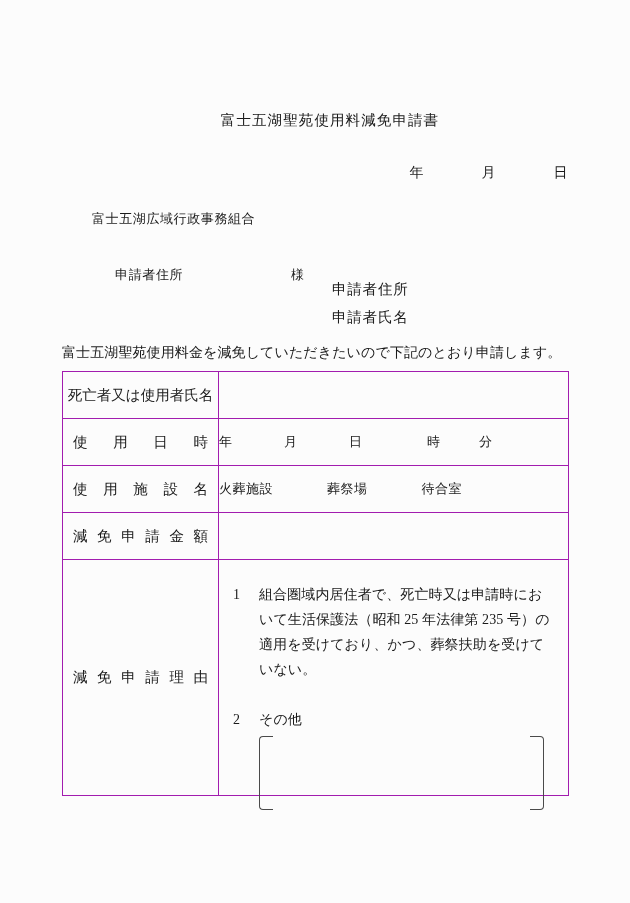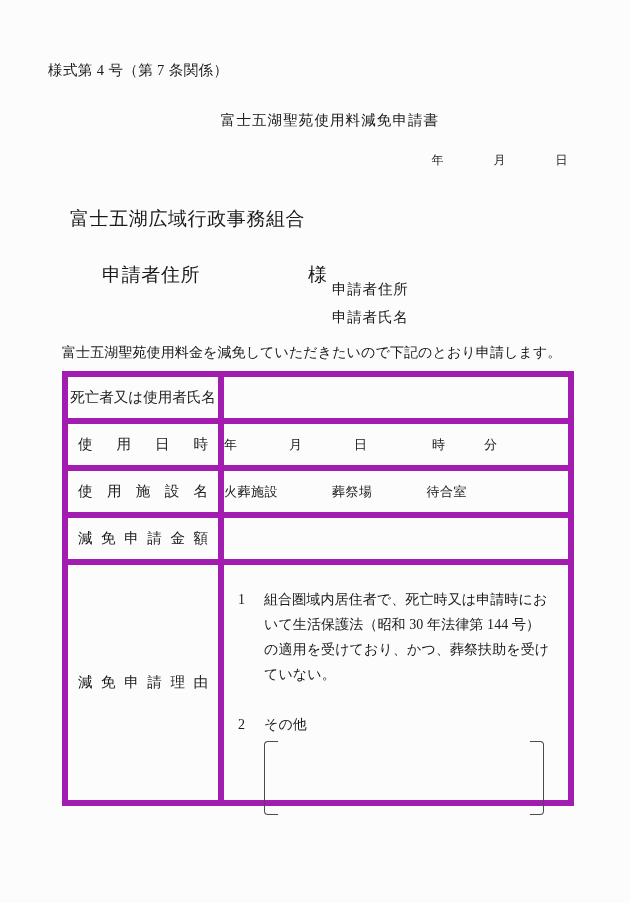--- a/index.html
+++ b/index.html
@@ -41,32 +41,32 @@
     text-align: center;
     font-size: 14.5px;
     letter-spacing: 1.1px;
     padding-left: 14px;
   }
 
   
   .date-line {
     position: absolute;
     right: 62px;
-    top: 152px;
-    font-size: 12px;
+    top: 164px;
+    font-size: 14px;
     letter-spacing: 0.4px;
     white-space: pre;
   }
 
   
   .addressee {
     position: absolute;
-    left: 70px;
+    left: 92px;
     top: 205px;
-    font-size: 19px;
+    font-size: 13px;
     line-height: 28px;
     letter-spacing: 0.6px;
   }
   .addressee-org { white-space: pre; }
   .addressee-role { white-space: pre; }
 
   
   .applicant {
     position: absolute;
     left: 332px;
@@ -89,21 +89,21 @@
   
   .form-table {
     position: absolute;
     left: 62px;
     top: 371px;
     width: 506px;
     border-collapse: collapse;
     table-layout: fixed;
   }
   .form-table td {
-    border: 6px solid #a21caf;
+    border: 1px solid #a21caf;
     padding: 0;
     vertical-align: middle;
   }
   .col-label { width: 156px; }
   .col-value { width: 350px; }
 
   .label-cell {
     font-size: 14.5px;
     text-align: center;
     padding: 0 9px;
@@ -186,21 +186,20 @@
     border-right: 1.3px solid #4a4a4a;
     border-top-right-radius: 4px;
     border-bottom-right-radius: 4px;
   }
 </style>
 </head>
 <body>
 
 <div class="page">
 
-  <div class="form-number">様式第 4 号（第 7 条関係）</div>
 
   <div class="doc-title">富士五湖聖苑使用料減免申請書</div>
 
   <div class="date-line">年　　　　月　　　　日</div>
 
   <div class="addressee">
     <div class="addressee-org">富士五湖広域行政事務組合</div>
     <div class="addressee-role">
       <span>申請者住所</span><span style="display:inline-block;width:108px;"></span><span>様</span>
     </div>
@@ -273,21 +272,21 @@
             <span>請</span>
             <span>理</span>
             <span>由</span>
           </div>
         </td>
         <td class="reason-cell">
           <div class="reason-inner">
 
             <div class="reason-item">
               <span class="reason-num">1</span>
-              <span class="reason-body">組合圏域内居住者で、死亡時又は申請時において生活保護法（昭和 30 年法律第 144 号）の適用を受けており、かつ、葬祭扶助を受けていない。</span>
+              <span class="reason-body">組合圏域内居住者で、死亡時又は申請時において生活保護法（昭和 25 年法律第 235 号）の適用を受けており、かつ、葬祭扶助を受けていない。</span>
             </div>
 
             <div class="reason-item reason-item-2">
               <span class="reason-num">2</span>
               <span class="reason-body">その他</span>
             </div>
 
             <div class="bracket-area">
               <div class="bracket bracket-left"></div>
               <div class="bracket bracket-right"></div>

